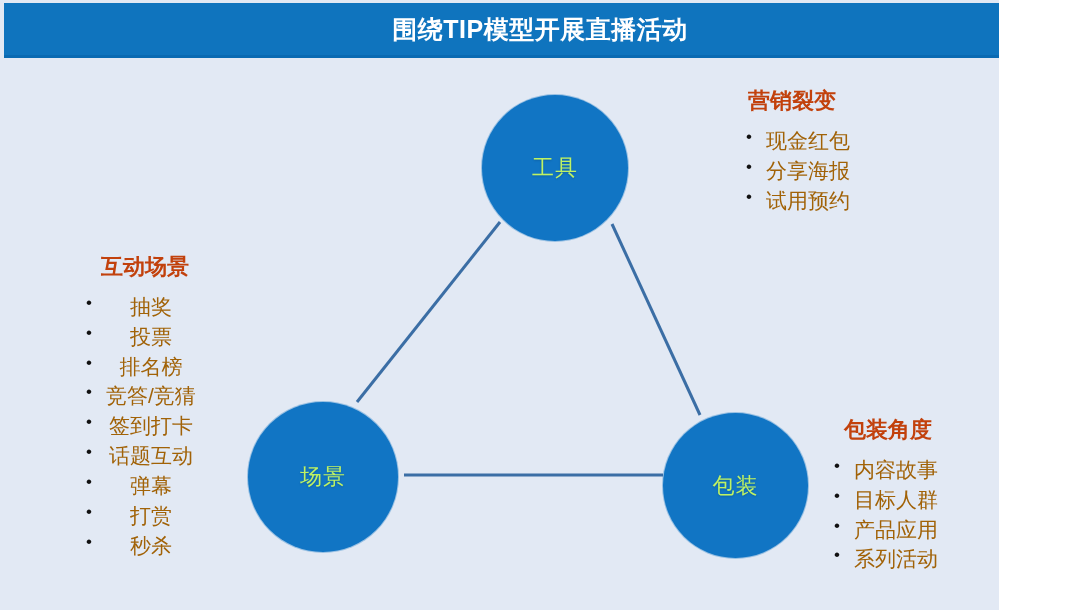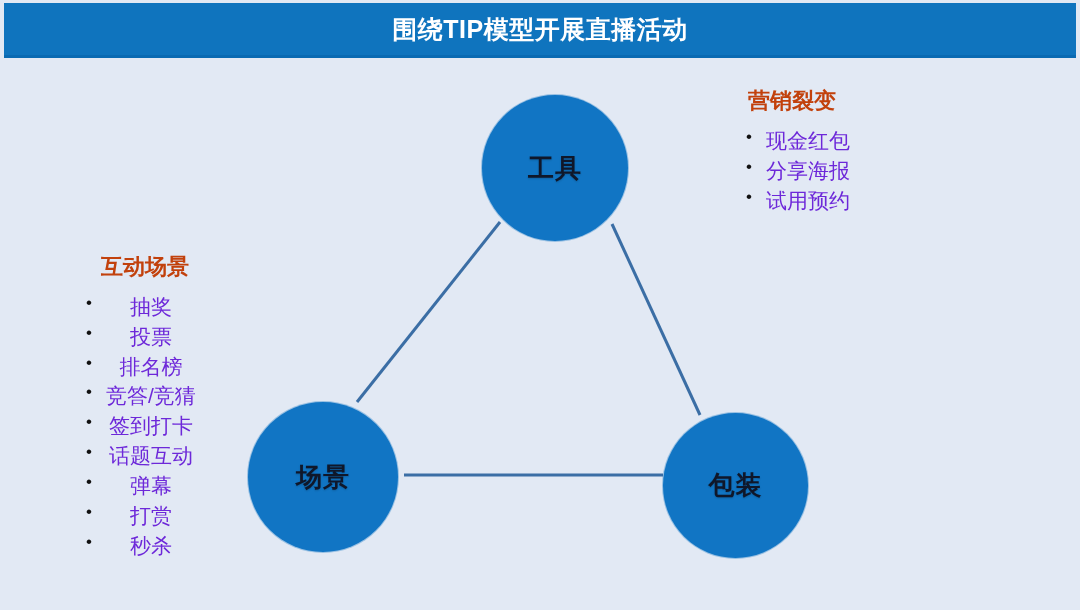--- a/index.html
+++ b/index.html
@@ -8,21 +8,21 @@
   }
   body {
     width: 1080px;
     height: 610px;
     background: #ffffff;
     font-family: "Liberation Sans", "DejaVu Sans", sans-serif;
     overflow: hidden;
   }
   #slide {
     position: relative;
-    width: 1080px;
+    width: 999px;
     height: 610px;
     background: #e2e9f4;
     overflow: hidden;
   }
   
   #header-bar {
     position: absolute;
     left: 4px;
     top: 3px;
     width: 1072px;
@@ -66,23 +66,23 @@
   .node-circle {
     position: absolute;
     border-radius: 50%;
     background: #1175c4;
     display: flex;
     align-items: center;
     justify-content: center;
     box-shadow: 0 0 0 1px rgba(17,117,196,0.35);
   }
   .node-label {
-    color: #0f172a;
-    font-size: 26px;
-    font-weight: bold;
+    color: #bef264;
+    font-size: 22px;
+    font-weight: normal;
     letter-spacing: 1px;
     text-shadow: 0 1px 2px rgba(0,0,0,0.18);
     white-space: nowrap;
   }
   #node-tool {
     left: 482px;
     top: 95px;
     width: 146px;
     height: 146px;
   }
@@ -111,21 +111,21 @@
   }
   .bullet-list {
     list-style: none;
     margin: 0;
     padding: 0;
   }
   .bullet-item {
     position: relative;
     padding-left: 22px;
     font-size: 21px;
-    color: #6d28d9;
+    color: #a16207;
     line-height: 1.42;
     white-space: nowrap;
   }
   .bullet-item::before {
     content: "\2022";
     position: absolute;
     left: 2px;
     top: -1px;
     font-size: 17px;
     color: #111111;
@@ -200,14 +200,23 @@
 
   <div class="text-block" id="block-marketing">
     <div class="block-heading">营销裂变</div>
     <ul class="bullet-list">
       <li class="bullet-item">现金红包</li>
       <li class="bullet-item">分享海报</li>
       <li class="bullet-item">试用预约</li>
     </ul>
   </div>
 
+  <div class="text-block" id="block-packaging">
+    <div class="block-heading">包装角度</div>
+    <ul class="bullet-list">
+      <li class="bullet-item">内容故事</li>
+      <li class="bullet-item">目标人群</li>
+      <li class="bullet-item">产品应用</li>
+      <li class="bullet-item">系列活动</li>
+    </ul>
+  </div>
 
 </div>
 
 </body></html>

